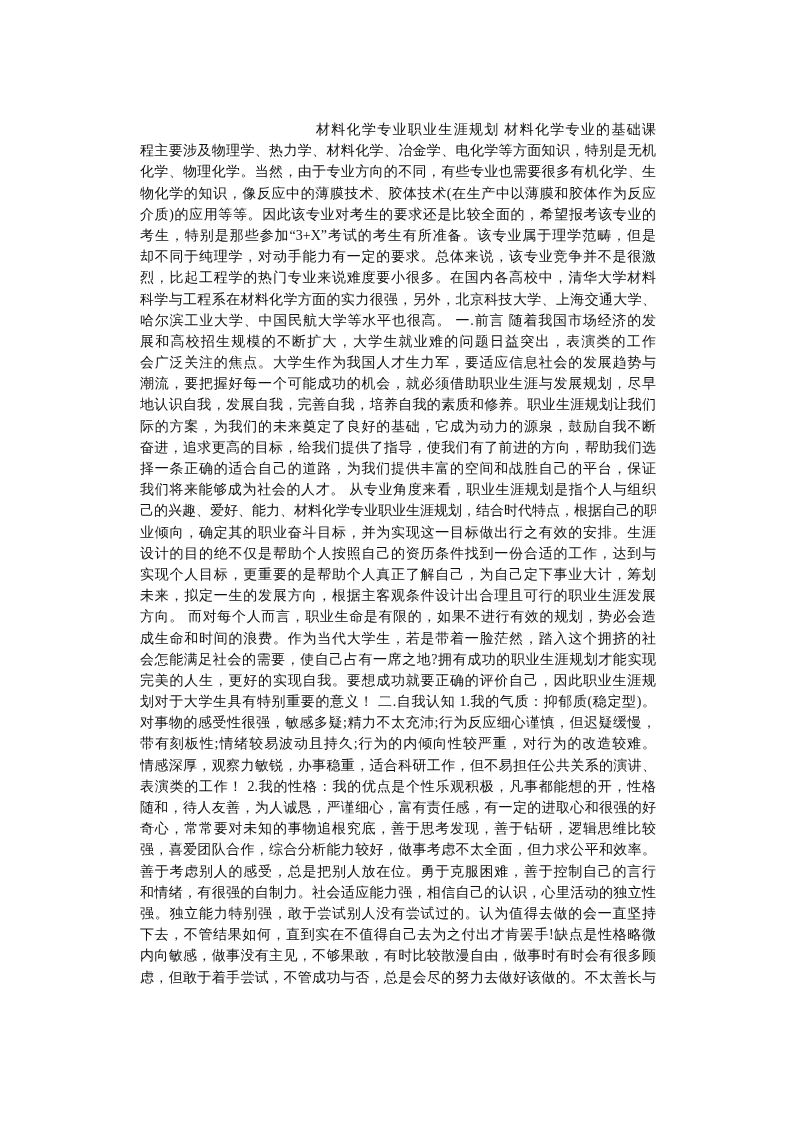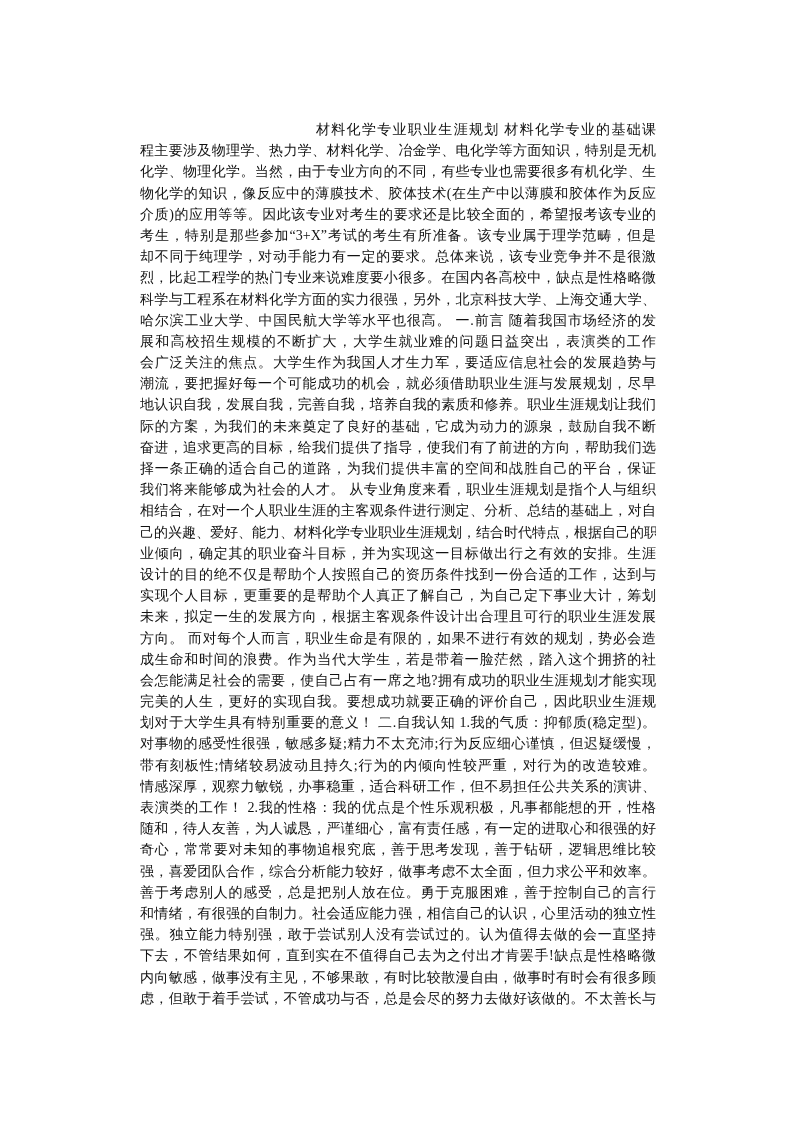--- a/index.html
+++ b/index.html
@@ -51,32 +51,31 @@
 <div class="page">
   <div class="text-block">
 
   <div class="line first-line">材料化学专业职业生涯规划 材料化学专业的基础课</div>
       <div class="line">程主要涉及物理学、热力学、材料化学、冶金学、电化学等方面知识，特别是无机</div>
       <div class="line">化学、物理化学。当然，由于专业方向的不同，有些专业也需要很多有机化学、生</div>
       <div class="line">物化学的知识，像反应中的薄膜技术、胶体技术(在生产中以薄膜和胶体作为反应</div>
       <div class="line">介质)的应用等等。因此该专业对考生的要求还是比较全面的，希望报考该专业的</div>
       <div class="line">考生，特别是那些参加“3+X”考试的考生有所准备。该专业属于理学范畴，但是</div>
       <div class="line">却不同于纯理学，对动手能力有一定的要求。总体来说，该专业竞争并不是很激</div>
-      <div class="line">烈，比起工程学的热门专业来说难度要小很多。在国内各高校中，缺点是性格略微</div>
+      <div class="line">烈，比起工程学的热门专业来说难度要小很多。在国内各高校中，清华大学材料</div>
       <div class="line">科学与工程系在材料化学方面的实力很强，另外，北京科技大学、上海交通大学、</div>
       <div class="line">哈尔滨工业大学、中国民航大学等水平也很高。 一.前言 随着我国市场经济的发</div>
       <div class="line">展和高校招生规模的不断扩大，大学生就业难的问题日益突出，表演类的工作</div>
       <div class="line">会广泛关注的焦点。大学生作为我国人才生力军，要适应信息社会的发展趋势与</div>
       <div class="line">潮流，要把握好每一个可能成功的机会，就必须借助职业生涯与发展规划，尽早</div>
       <div class="line">地认识自我，发展自我，完善自我，培养自我的素质和修养。职业生涯规划让我们</div>
       <div class="line">际的方案，为我们的未来奠定了良好的基础，它成为动力的源泉，鼓励自我不断</div>
       <div class="line">奋进，追求更高的目标，给我们提供了指导，使我们有了前进的方向，帮助我们选</div>
       <div class="line">择一条正确的适合自己的道路，为我们提供丰富的空间和战胜自己的平台，保证</div>
       <div class="line">我们将来能够成为社会的人才。 从专业角度来看，职业生涯规划是指个人与组织</div>
-      <div class="line">相结合，在对一个人职业生涯的主客观条件进行测定、分析、总结的基础上，对自</div>
       <div class="line">己的兴趣、爱好、能力、材料化学专业职业生涯规划，结合时代特点，根据自己的职</div>
       <div class="line">业倾向，确定其的职业奋斗目标，并为实现这一目标做出行之有效的安排。生涯</div>
       <div class="line">设计的目的绝不仅是帮助个人按照自己的资历条件找到一份合适的工作，达到与</div>
       <div class="line">实现个人目标，更重要的是帮助个人真正了解自己，为自己定下事业大计，筹划</div>
       <div class="line">未来，拟定一生的发展方向，根据主客观条件设计出合理且可行的职业生涯发展</div>
       <div class="line">方向。 而对每个人而言，职业生命是有限的，如果不进行有效的规划，势必会造</div>
       <div class="line">成生命和时间的浪费。作为当代大学生，若是带着一脸茫然，踏入这个拥挤的社</div>
       <div class="line">会怎能满足社会的需要，使自己占有一席之地?拥有成功的职业生涯规划才能实现</div>
       <div class="line">完美的人生，更好的实现自我。要想成功就要正确的评价自己，因此职业生涯规</div>
       <div class="line">划对于大学生具有特别重要的意义！ 二.自我认知 1.我的气质：抑郁质(稳定型)。</div>

